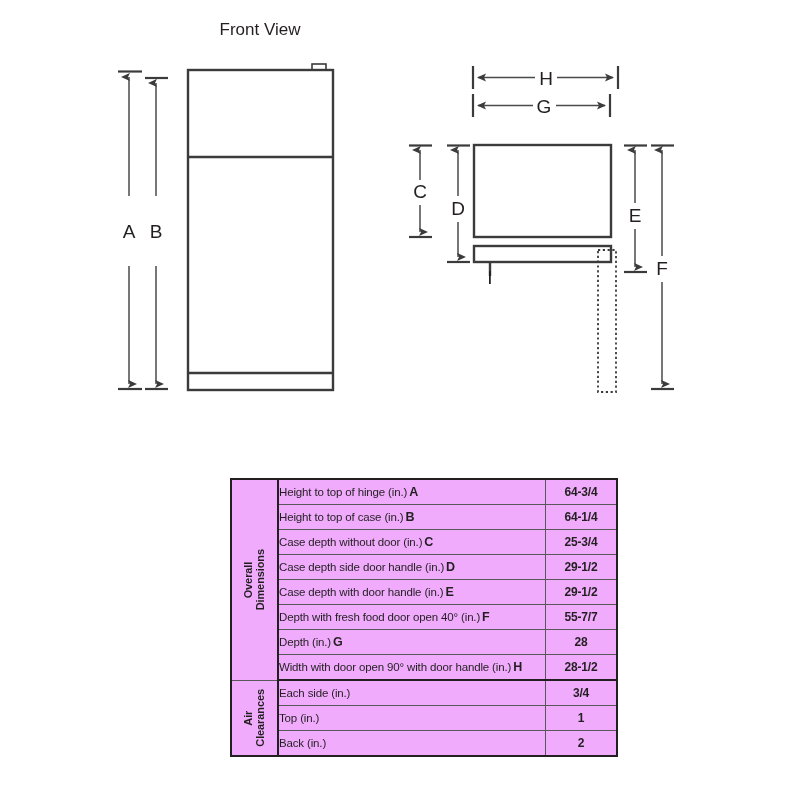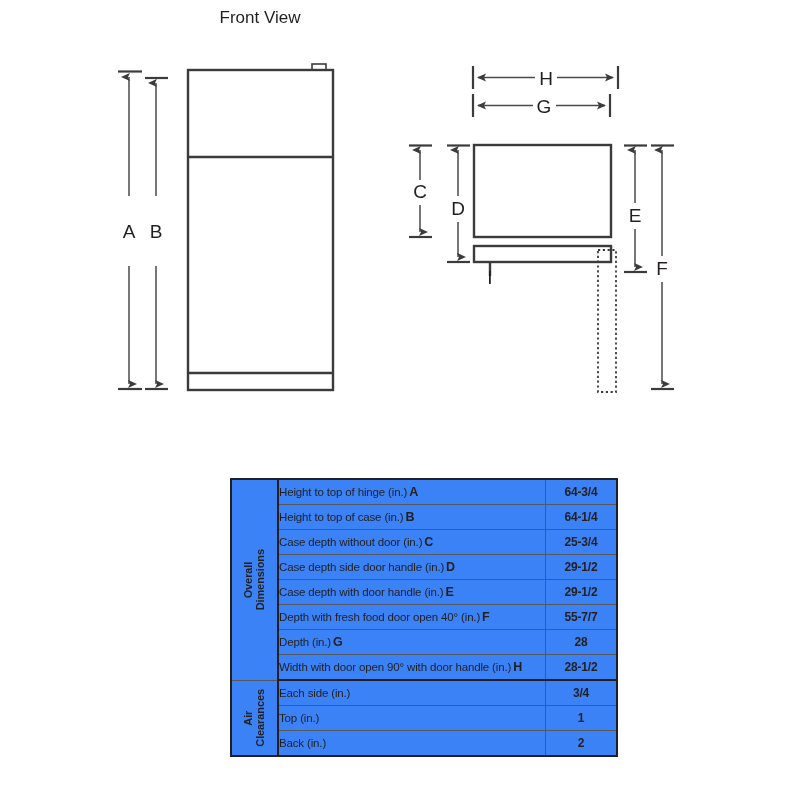--- a/index.html
+++ b/index.html
@@ -26,21 +26,21 @@
 
   
   .view-title {
     position: absolute;
     font-family: "Liberation Sans", sans-serif;
     font-size: 17px;
     color: #231f20;
     white-space: nowrap;
     text-align: center;
   }
-  #front-view-title { left: 160px; top: 8px; width: 200px; }
+  #front-view-title { left: 160px; top: 20px; width: 200px; }
   #top-view-title   { left: 440px; top: 6px; width: 200px; }
 
   
   #drawing {
     position: absolute;
     left: 0; top: 0;
     width: 800px;
     height: 460px;
   }
   .stroke-main   { fill: none; stroke: #3b3b3b; stroke-width: 2.4; }
@@ -64,21 +64,21 @@
   }
   table.spec {
     border-collapse: collapse;
     width: 384px;
     table-layout: fixed;
   }
   table.spec td {
     border: 1px solid #58585a;
     padding: 0;
     vertical-align: middle;
-    background: #3b82f6;
+    background: #f0abfc;
   }
   .outer-left   { border-left: 2.6px solid #231f20 !important; }
   .outer-right  { border-right: 2.6px solid #231f20 !important; }
   .outer-top    { border-top: 2.6px solid #231f20 !important; }
   .outer-bottom { border-bottom: 2.6px solid #231f20 !important; margin-left: 28px; }
   .group-div-bottom { border-bottom: 2.6px solid #231f20 !important; }
   .thick-v-right { border-right: 2.4px solid #231f20 !important; }
 
   td.rowlabel {
     width: 45px;

